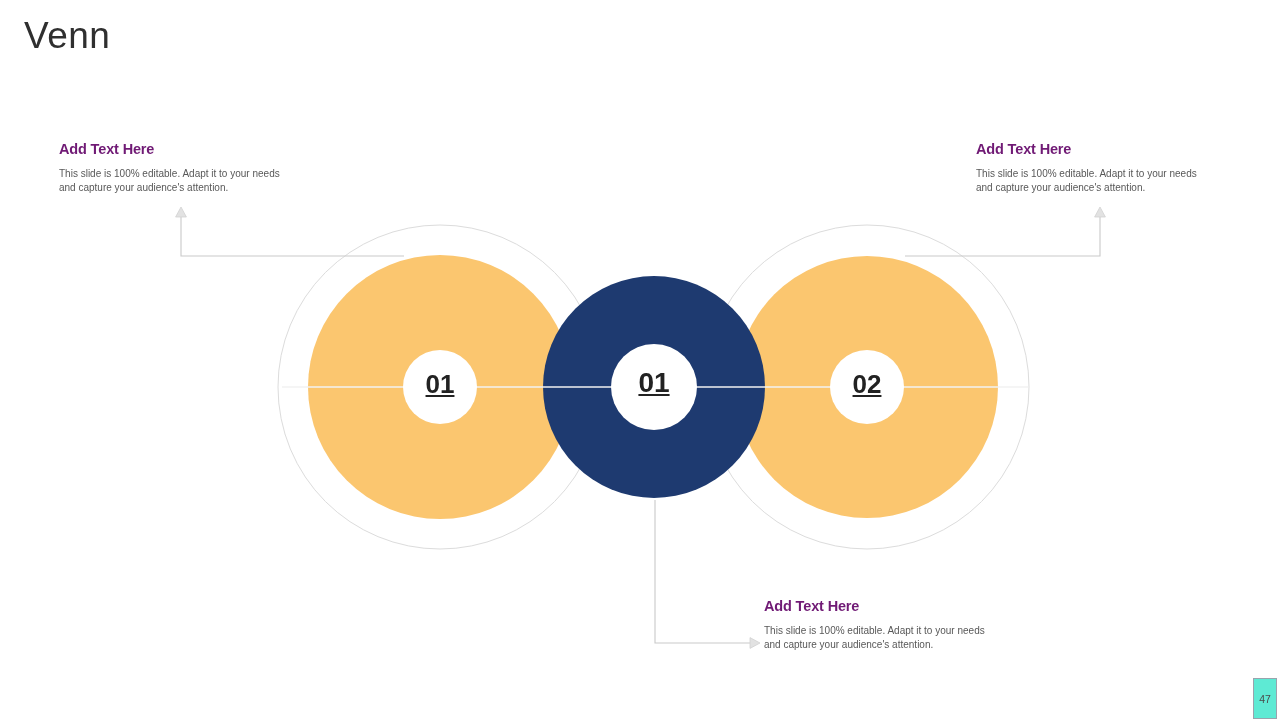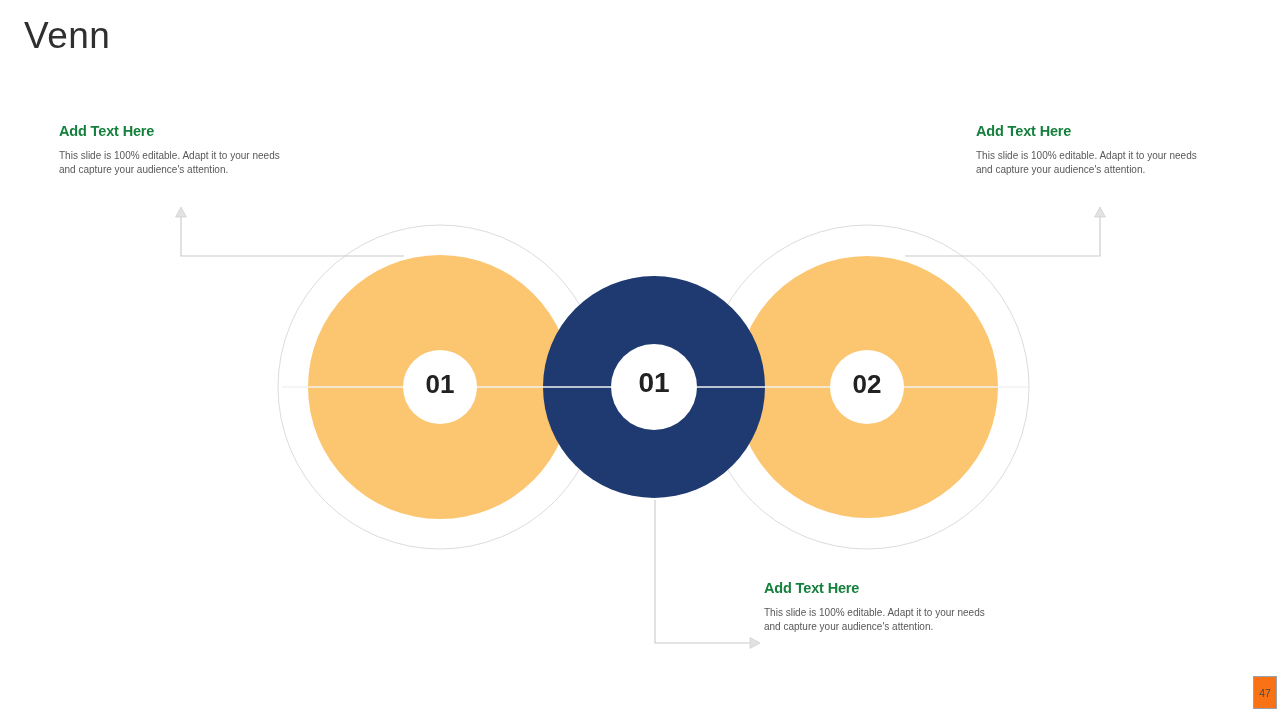--- a/index.html
+++ b/index.html
@@ -31,23 +31,23 @@
   }
 
   
   .callout {
     position: absolute;
   }
   .callout-title {
     font-family: "Liberation Sans", sans-serif;
     font-size: 14.5px;
     font-weight: bold;
-    color: #15803d;
+    color: #701a75;
     letter-spacing: -0.15px;
-    margin: 0 0 9px 0;
+    margin: 18px 0 9px 0;
     line-height: 1.1;
     white-space: nowrap;
   }
   .callout-body {
     font-family: "Liberation Sans", sans-serif;
     font-size: 10px;
     font-weight: normal;
     color: #585858;
     line-height: 1.42;
     margin: 0;
@@ -69,34 +69,35 @@
 
   
   .circle-number {
     position: absolute;
     font-family: "Liberation Sans", sans-serif;
     font-weight: bold;
     color: #222222;
     text-align: center;
     line-height: 1;
     user-select: none;
+    text-decoration: underline;
   }
   .num-01 { left: 400px; top: 371px; width: 80px; font-size: 26px; }
   .num-02 { left: 614px; top: 369px; width: 80px; font-size: 28px; }
   .num-03 { left: 827px; top: 371px; width: 80px; font-size: 26px; }
 
   
   .page-badge {
     position: absolute;
     right: 3px;
-    bottom: 11px;
+    bottom: 1px;
     width: 24px;
-    height: 33px;
+    height: 41px;
     border: 1px solid #9aa3ad;
-    background: #f97316;
+    background: #5eead4;
     display: flex;
     align-items: center;
     justify-content: center;
     font-family: "Liberation Sans", sans-serif;
     font-size: 10.5px;
     color: #4a4a4a;
     box-sizing: border-box;
   }
 </style>
 </head>

